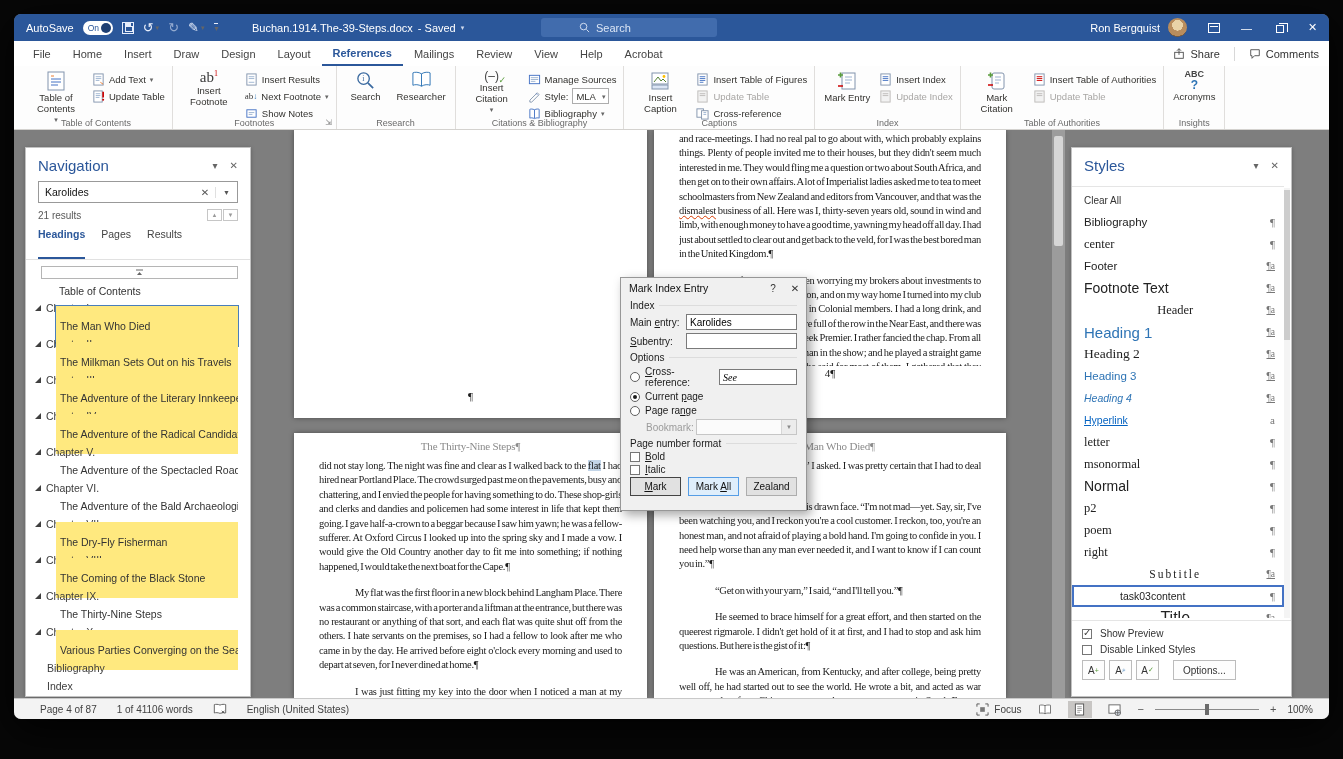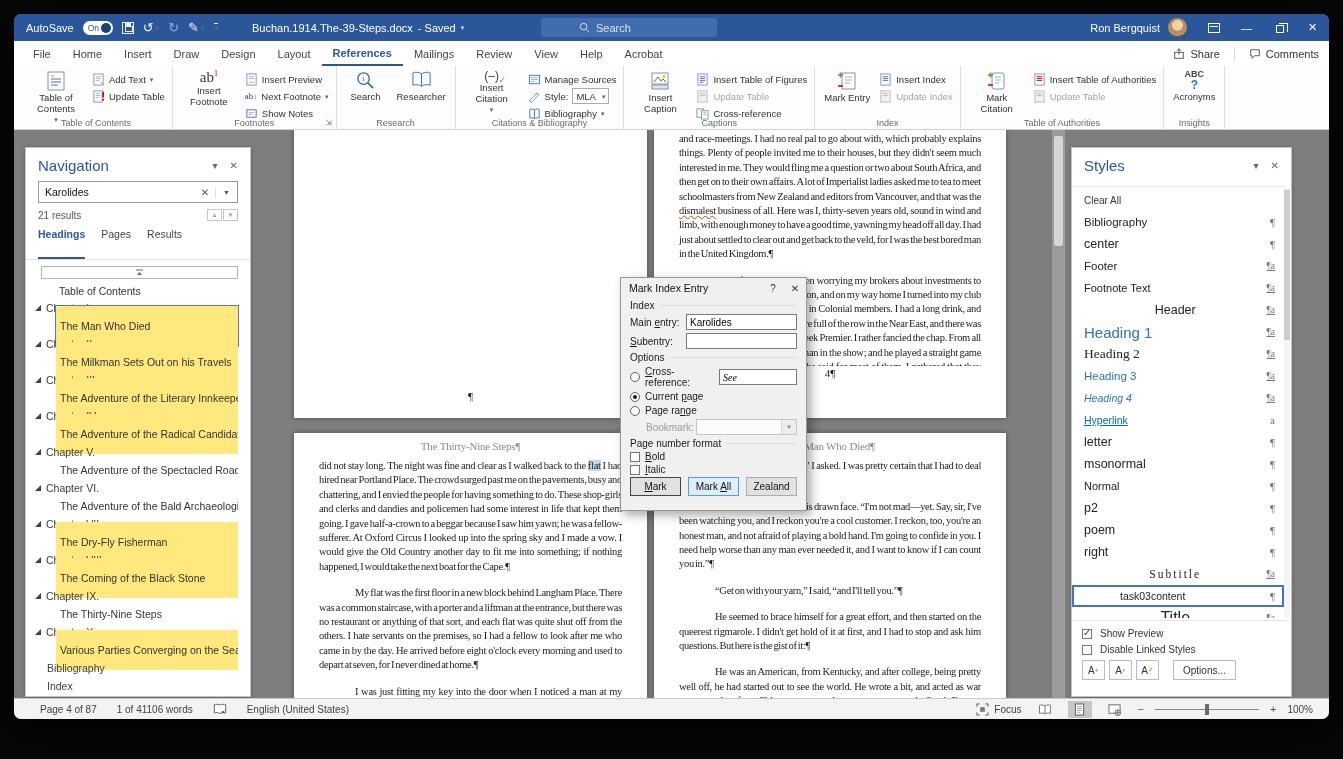--- a/index.html
+++ b/index.html
@@ -97,23 +97,23 @@
   .toclabel{padding-left:33px;height:17px;display:flex;align-items:center}
 
   
   .slist{border-top:1px solid #e5e5e5;position:absolute;top:38px;left:0;right:7px;bottom:78px;overflow:hidden;padding-top:2px}
   .srow{display:flex;align-items:center;height:22px;padding:0 9px 0 12px;color:#222}
   .sname{white-space:nowrap}
   .ssym{margin-left:auto;color:#777;font-family:"Liberation Serif",serif;font-size:11px}
   .ssym.linked{text-decoration:underline;font-size:9.5px}
   .scenter{flex:1;text-align:center}
   .st-clear{font-size:10px;color:#333}
-  .st-sans11{font-size:11px}
+  .st-sans11{font-size:14px}
   .st-sans12{font-size:11.5px}
-  .st-serif{font-family:Liberation Sans, sans-serif;font-size:12.5px}
+  .st-serif{font-family:Liberation Serif, serif;font-size:12.5px}
   .st-h1{color:#2e74b5;font-size:15px}
   .st-h2{font-family:"Liberation Serif",serif;font-size:13.5px}
   .st-h3{color:#2e74b5;font-size:11.5px}
   .st-h4{color:#2e74b5;font-style:italic;font-size:10.5px}
   .st-link{color:#0563c1;text-decoration:underline;font-size:10.5px}
   .st-sub{font-family:"Liberation Serif",serif;letter-spacing:2px;font-size:11.5px}
   .st-title{font-size:16px;color:#222}
   .st-task{font-size:10.5px;padding-left:36px}
   .srow.sel{outline:2px solid #4472c4;outline-offset:-2px}
   .sscroll{position:absolute;right:1px;top:40px;bottom:78px;width:6px;background:#f4f4f4}
@@ -313,21 +313,21 @@
         <div class="rbig">
           <span class="abicon">ab<sup>1</sup></span>
           <span>Insert Footnote</span>
         </div>
         <div class="rcol">
           <div class="rsm">
             <svg width="13" height="13" viewBox="0 0 14 14">
                 <rect x="2" y="1" width="10" height="12" fill="#fff" stroke="#8294ad"></rect>
                 <path d="M4 4h6M4 6h6M4 10h6" stroke="#9db3d1"></path>
               </svg>
-            <span>Insert Preview</span>
+            <span>Insert Results</span>
           </div>
           <div class="rsm">
             <span class="abmini">ab<span class="dn">↓</span></span>
             <span>Next Footnote</span>
               <span class="dd">▾</span>
           </div>
           <div class="rsm">
             <svg width="13" height="13" viewBox="0 0 14 14">
                 <rect x="2" y="3" width="10" height="8" fill="#fff" stroke="#4472c4"></rect>
                 <path d="M4 6h6M4 8h4" stroke="#9db3d1"></path>

